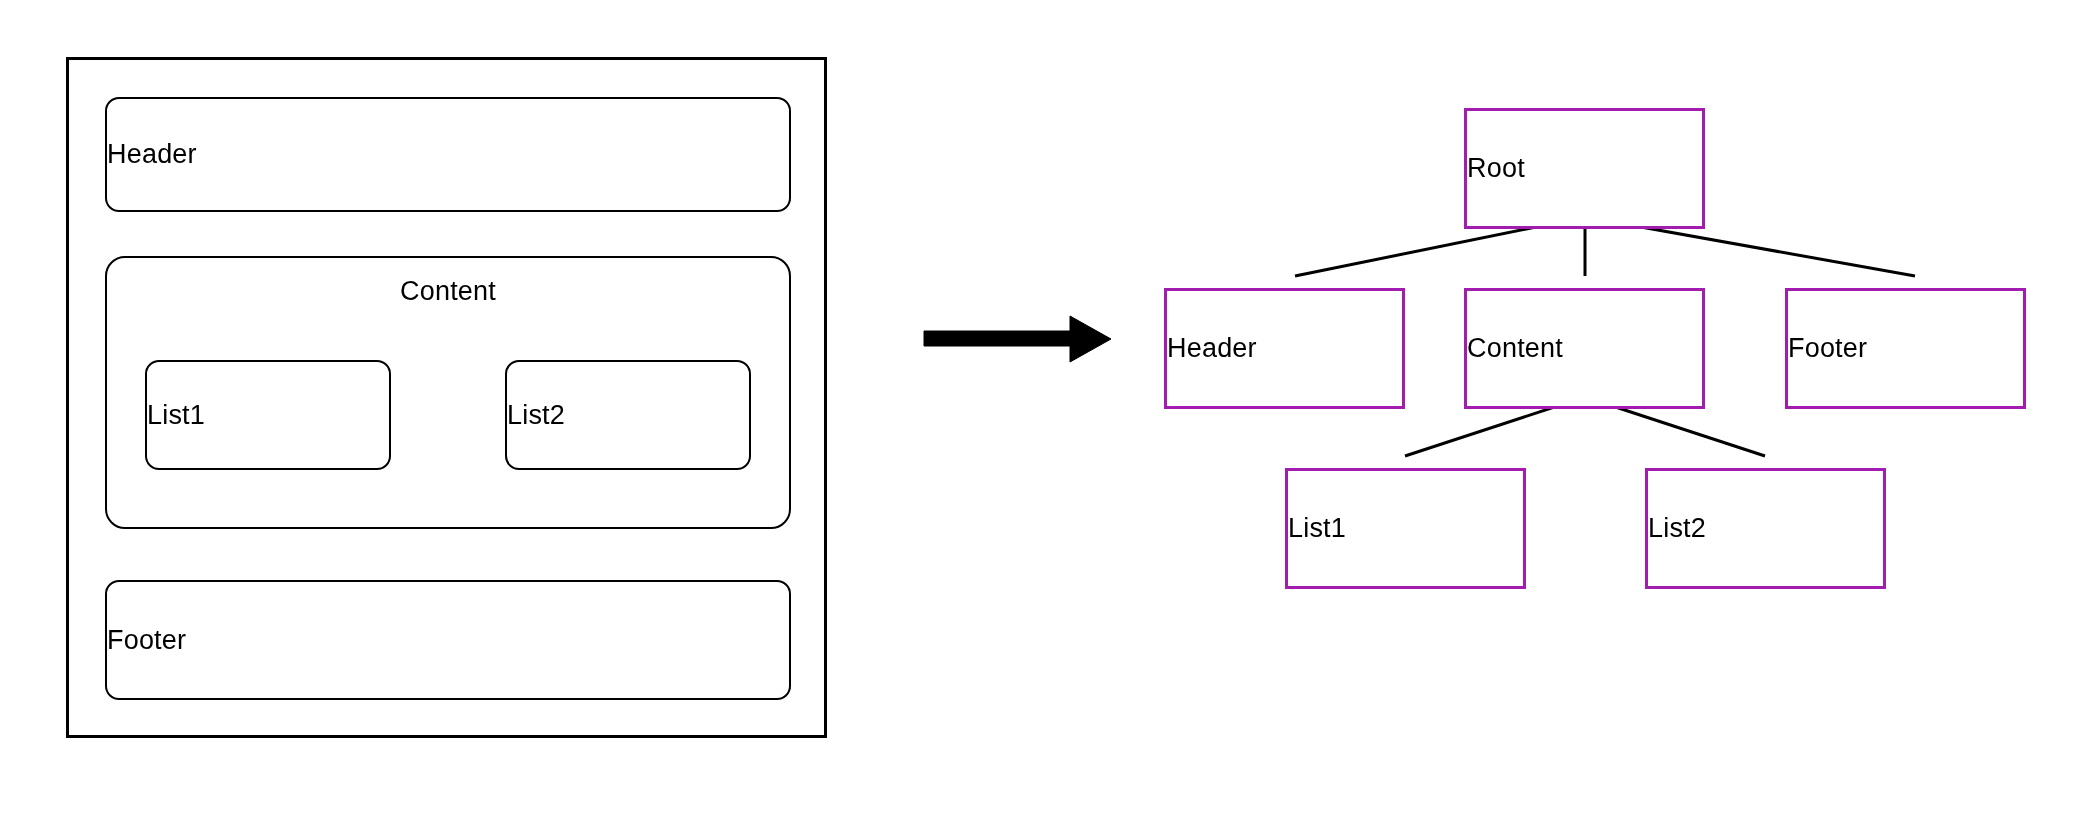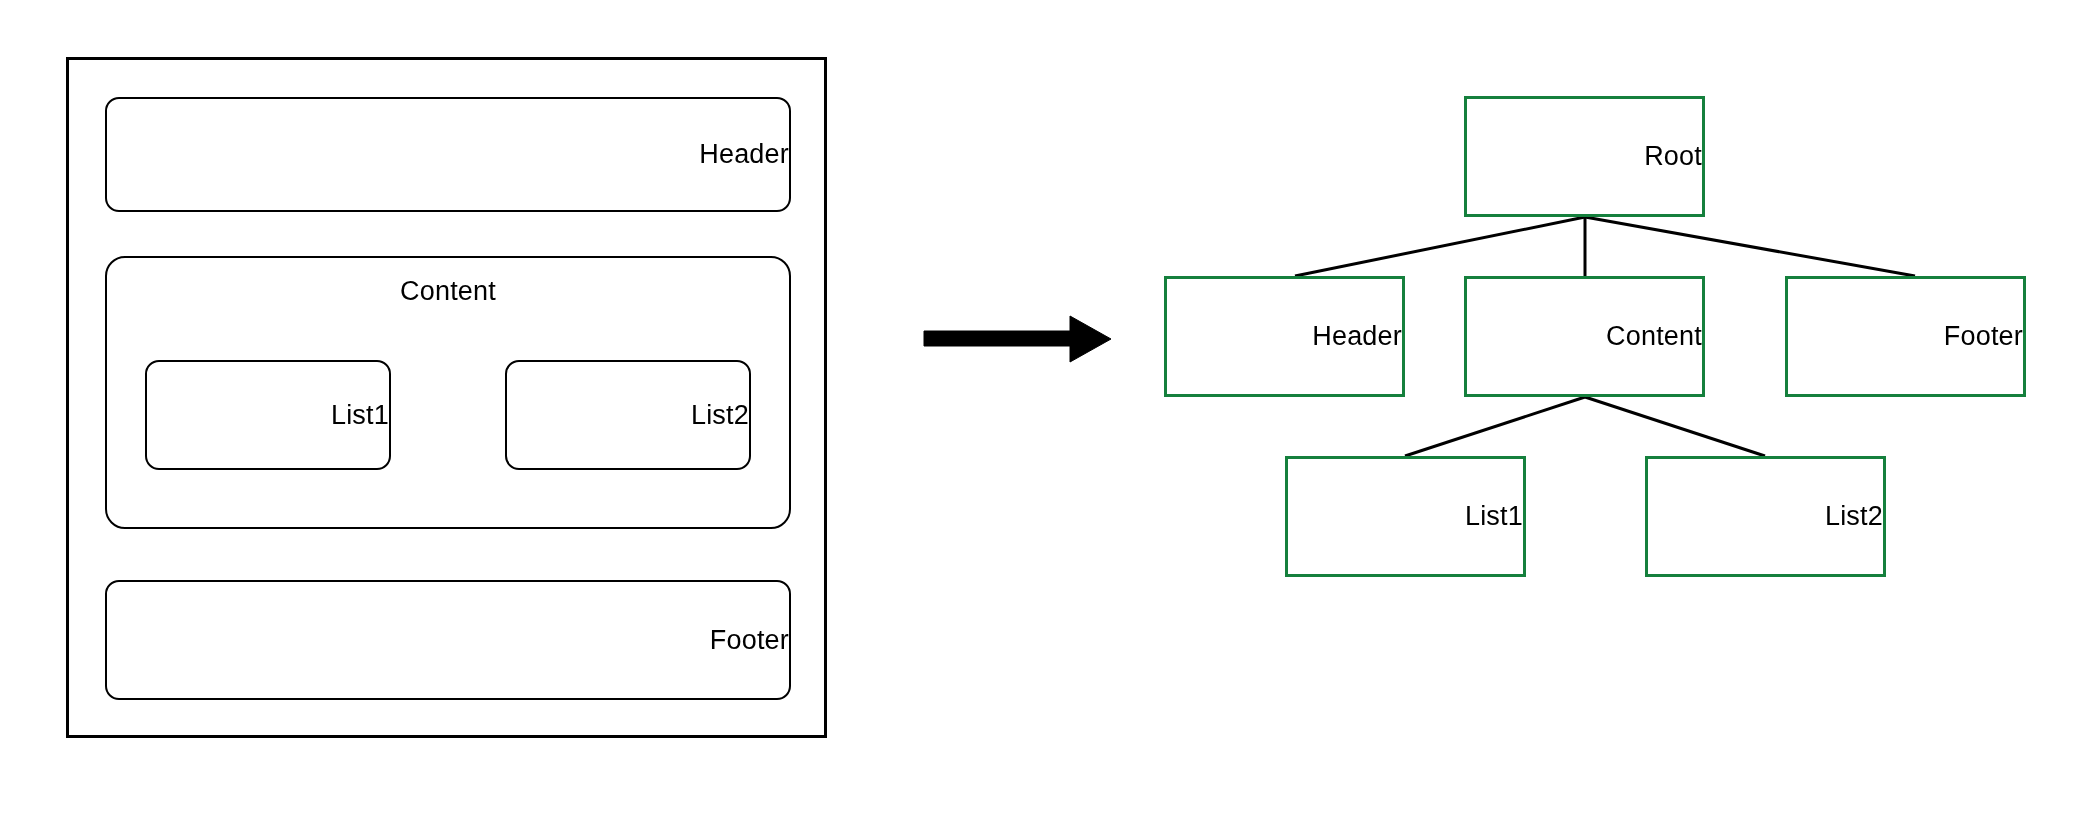--- a/index.html
+++ b/index.html
@@ -24,21 +24,21 @@
     height: 815px;
   }
 
   
   .node {
     position: absolute;
     box-sizing: border-box;
     background: #ffffff;
     display: flex;
     align-items: center;
-    justify-content: flex-end;
+    justify-content: flex-start;
     font-size: 27px;
     line-height: 1;
     letter-spacing: 0.2px;
     color: #000000;
   }
 
   
   .mock-outer {
     left: 66px;
     top: 57px;
@@ -111,24 +111,25 @@
   .tree-svg {
     position: absolute;
     left: 0;
     top: 0;
     width: 2074px;
     height: 815px;
     pointer-events: none;
   }
 
   .tree-node {
-    border: 3px solid #15803d;
+    border: 3px solid #a21caf;
     border-radius: 0;
     height: 121px;
     width: 241px;
+    margin-top: 12px;
   }
 
   .n-root    { left: 1464px; top: 96px;  }
   .n-header  { left: 1164px; top: 276px; }
   .n-content { left: 1464px; top: 276px; }
   .n-footer  { left: 1785px; top: 276px; width: 241px; }
   .n-list1   { left: 1285px; top: 456px; }
   .n-list2   { left: 1645px; top: 456px; }
 </style>
 </head>

